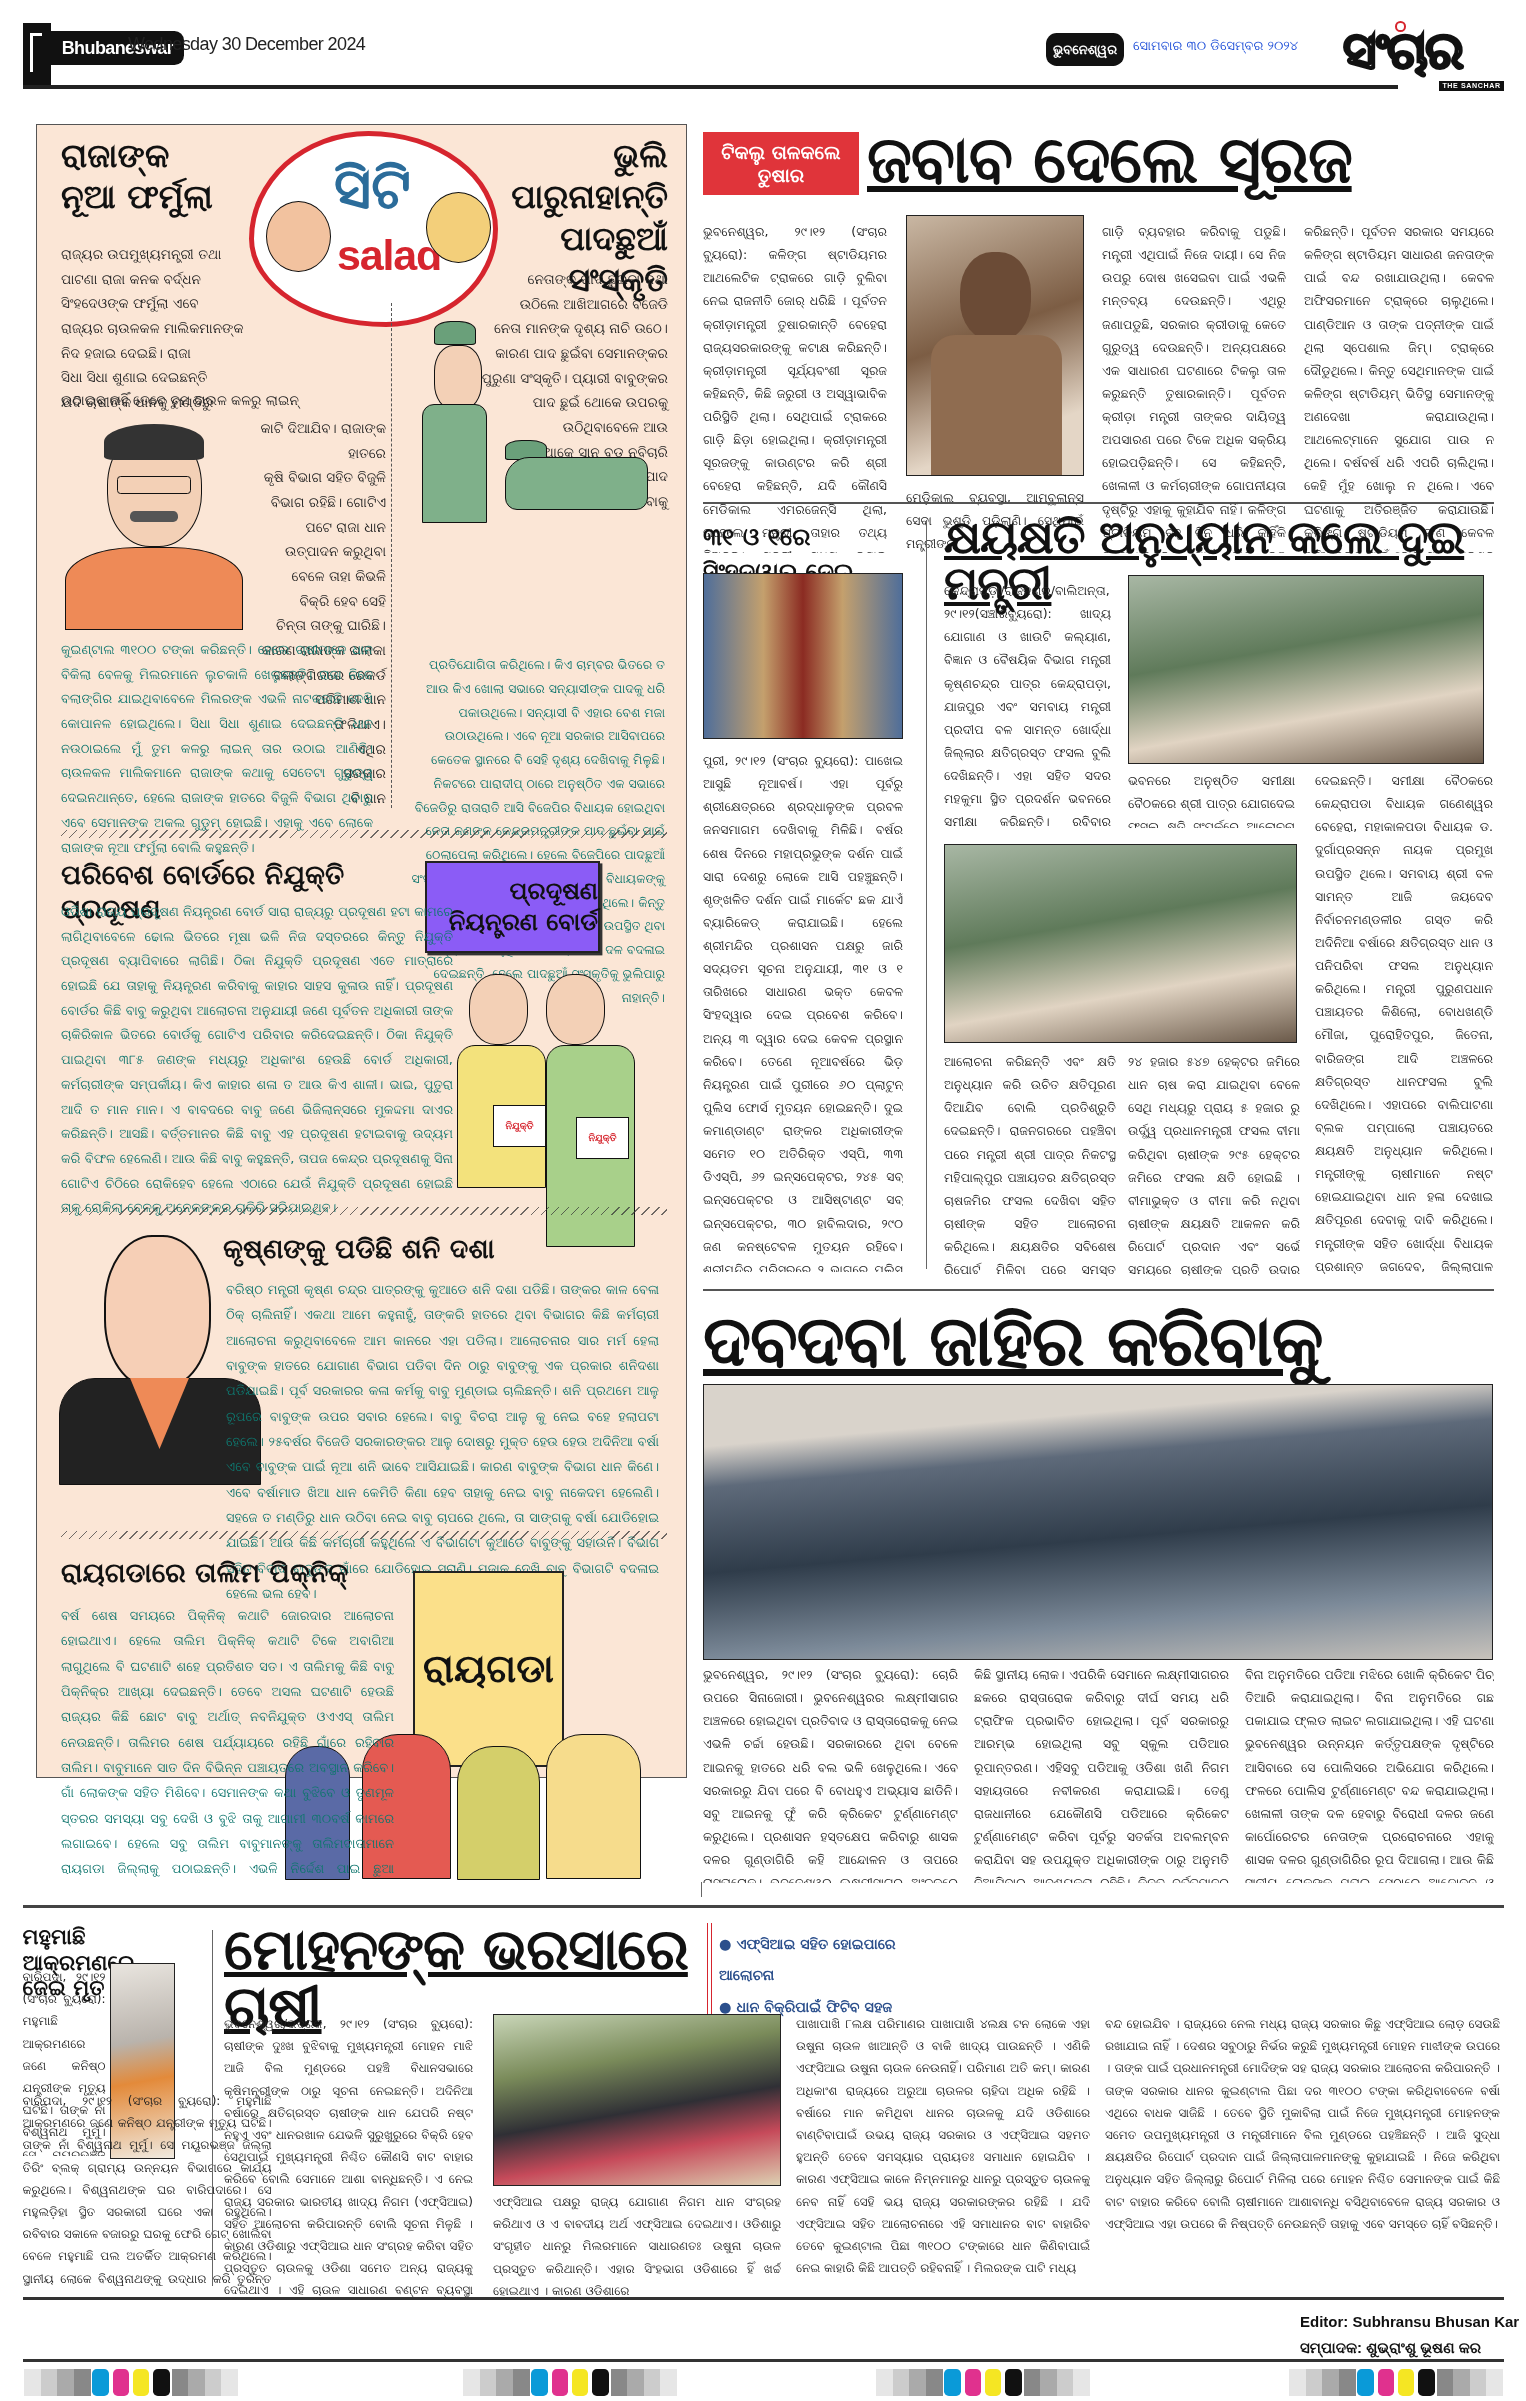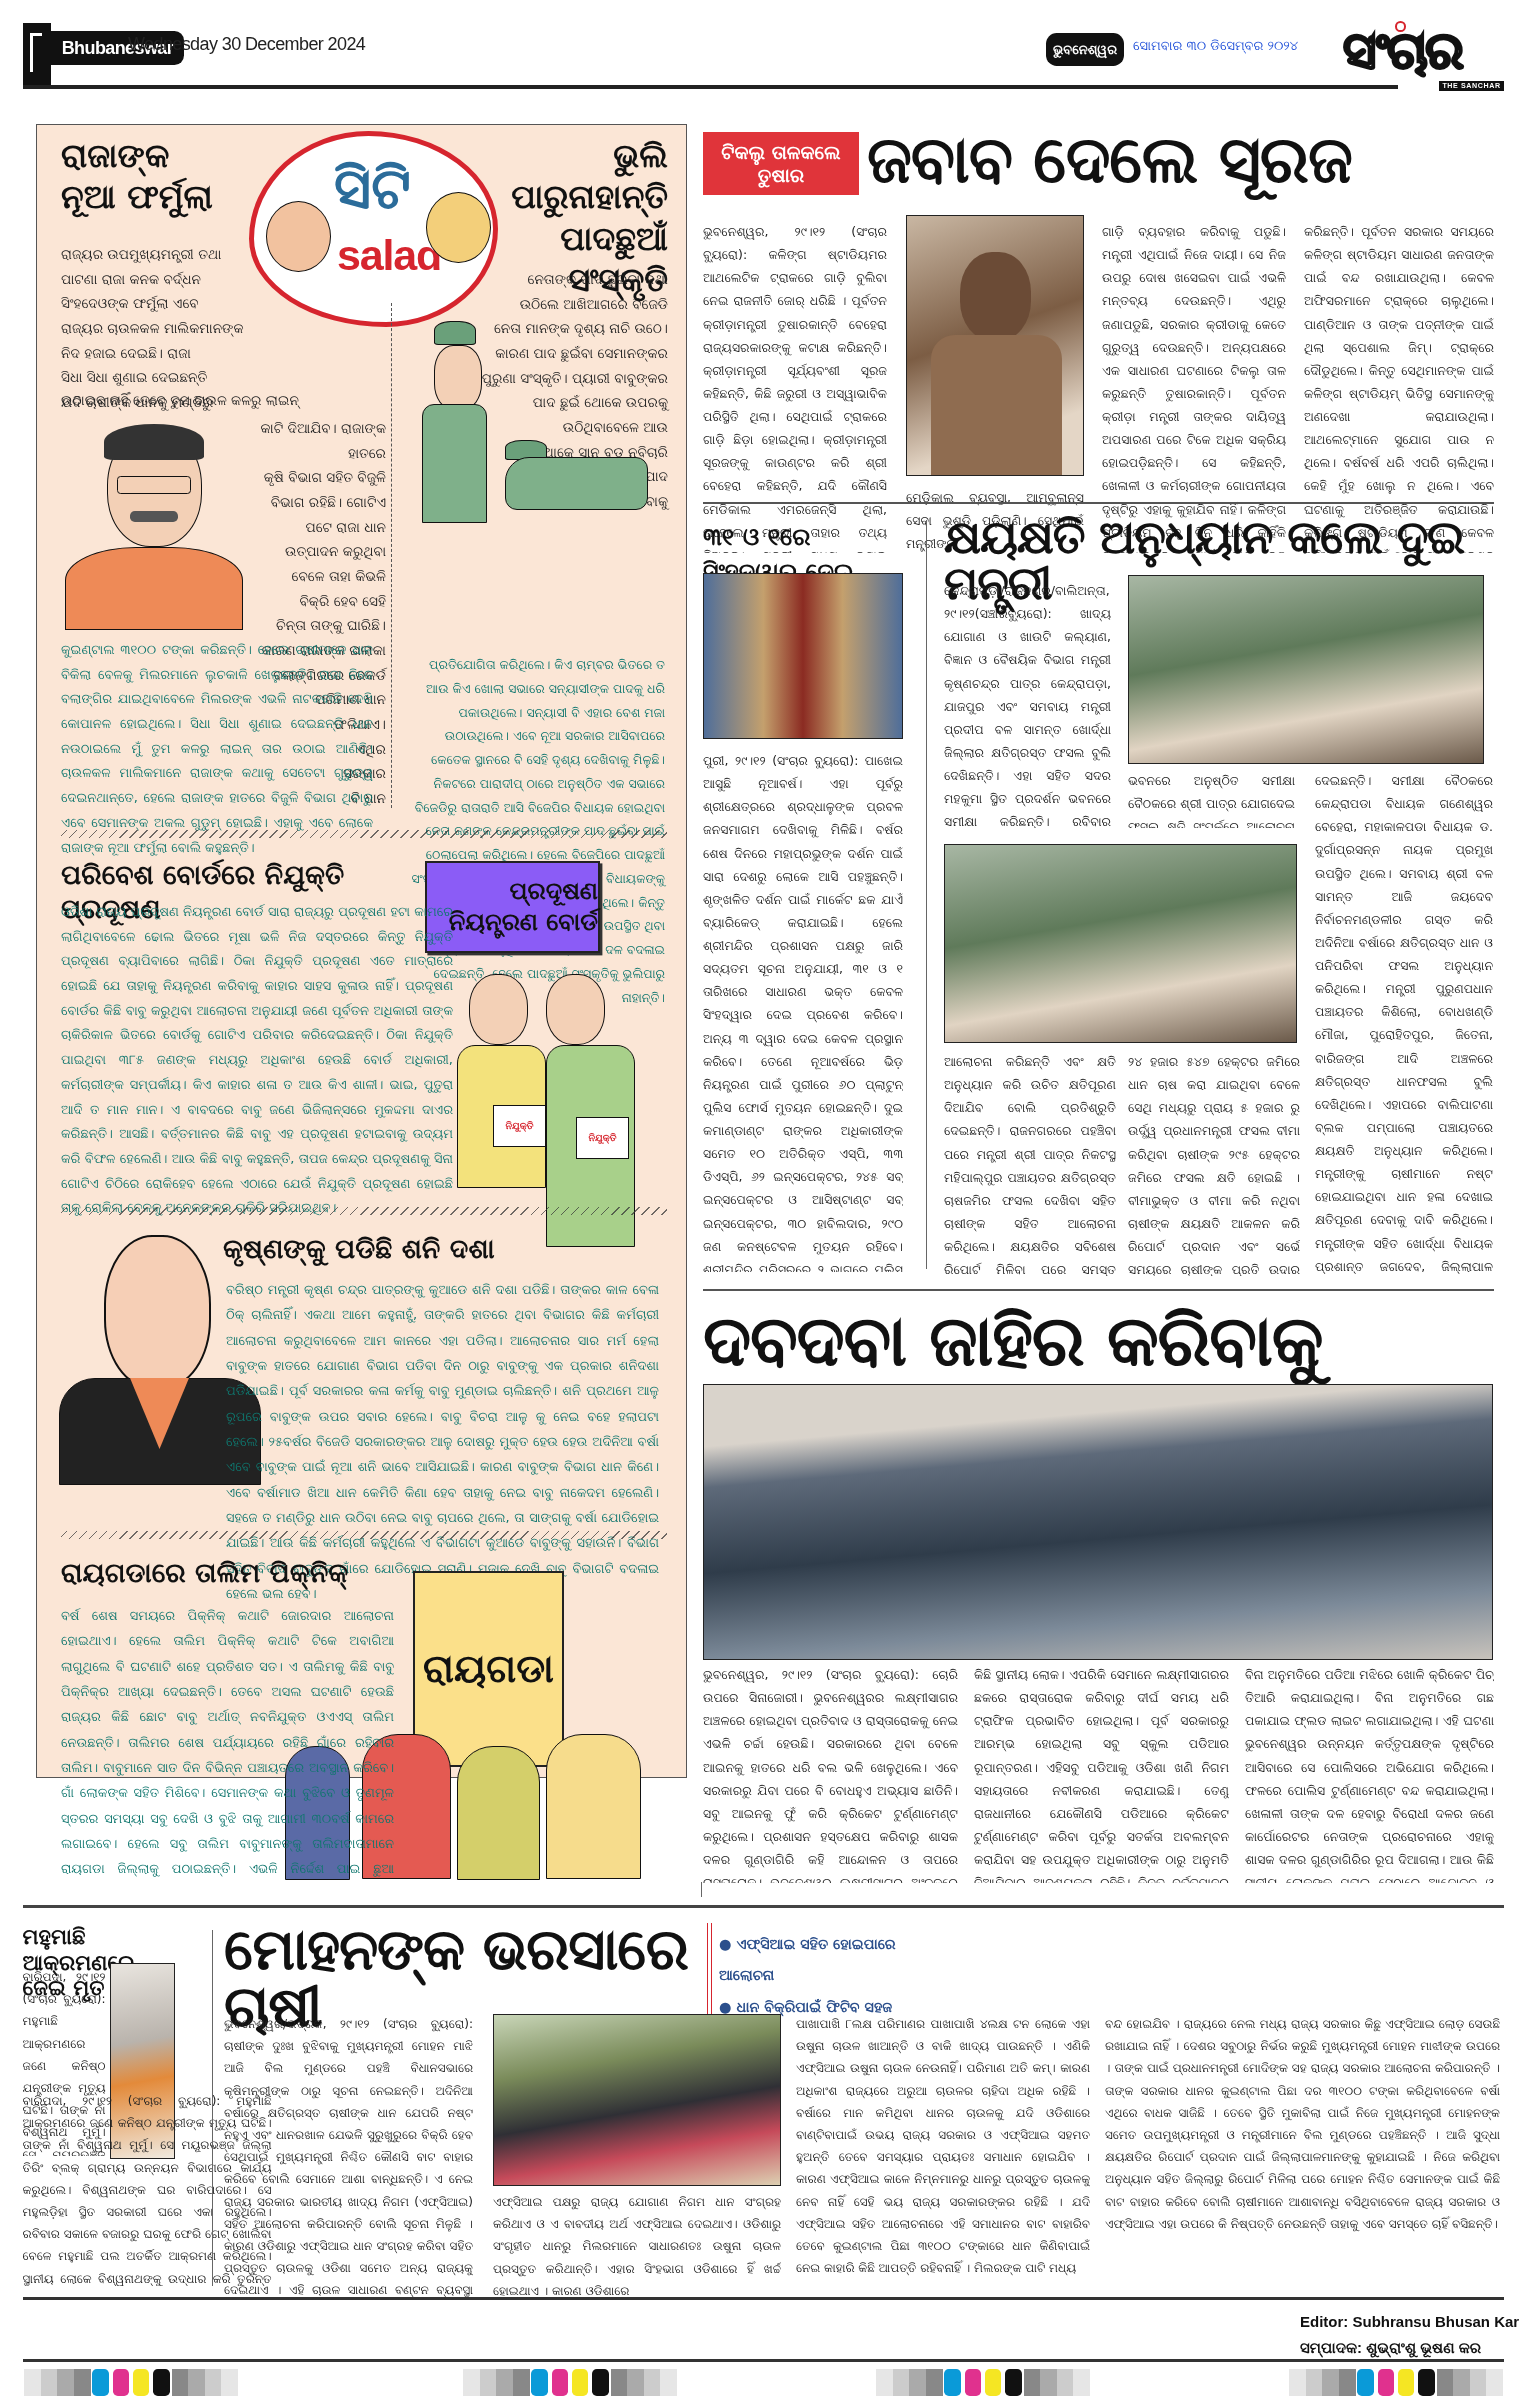--- a/index.html
+++ b/index.html
@@ -31,21 +31,21 @@
   .salad-cloud{left:249px;top:131px;width:249px;height:196px;background:#fff;border:5.3px solid #d6252e;border-radius:48% 52% 45% 55%/55% 50% 50% 45%;}
   .salad-city{position:absolute;left:80px;top:24px;font:bold 57px "DejaVu Sans",sans-serif;color:#2b6c9a;line-height:1;}
   .salad-word{position:absolute;left:83px;top:95px;font:bold 43px "Liberation Sans",sans-serif;color:#d6252e;letter-spacing:-1.2px;}
   .face{position:absolute;width:65px;height:71px;border-radius:50%;border:1.8px solid #111;}
   .vdiv{border-left:1.2px dashed #555;}
   .board{background:#8b5cf6;border:2.4px solid #222;box-shadow:2.4px 2.4px 0 #333;display:flex;align-items:center;justify-content:center;text-align:right;}
   .rayagada-board{background:#fbe08a;border:2.4px solid #222;display:flex;align-items:center;justify-content:center;}
 
   
   .red-kicker{left:703px;top:132px;width:156px;height:63px;background:#e0343a;color:#fff;font:bold 19px "DejaVu Sans",sans-serif;display:flex;flex-direction:column;align-items:center;justify-content:center;line-height:1.2;text-align:center;}
-  .main-hl{font:bold 65px "DejaVu Sans",sans-serif;letter-spacing:-1.2px;line-height:1;color:#111;}
+  .main-hl{font:bold 65px "DejaVu Sans",sans-serif;letter-spacing:-1.2px;line-height:1;color:#111;text-decoration:underline;}
   .photo{background:linear-gradient(135deg,#8d8d8d,#cfcfcf 40%,#6e6e6e);border:1.2px solid #222;overflow:hidden;}
   .photo.warm{background:linear-gradient(160deg,#c9b7a3,#7c5d44 45%,#e4d6c6 80%);}
   .photo.green{background:linear-gradient(170deg,#a8b7a4,#5f7a5a 40%,#e1d4c3 70%,#6b5a4a);}
   .photo.crowd{background:linear-gradient(175deg,#d9d3cb 0 18%,#5e6a7a 30%,#2f3c4a 55%,#7c8a99 80%,#c7c2bb);}
   .photo.temple{background:linear-gradient(90deg,#4f6e9a,#c4a06d 30%,#8b2b22 50%,#c4a06d 70%,#4f6e9a);}
   .hrule{height:2.4px;background:#555;}
   .col-text{font:12.5px "DejaVu Sans",sans-serif;line-height:1.85;text-align:justify;color:#222;}
   .thin-vline{border-left:1.2px solid #666;}
 
   .footer{left:24px;top:2309px;font:13px "Liberation Sans",sans-serif;color:#222;line-height:1.9;letter-spacing:-0.3px;}

